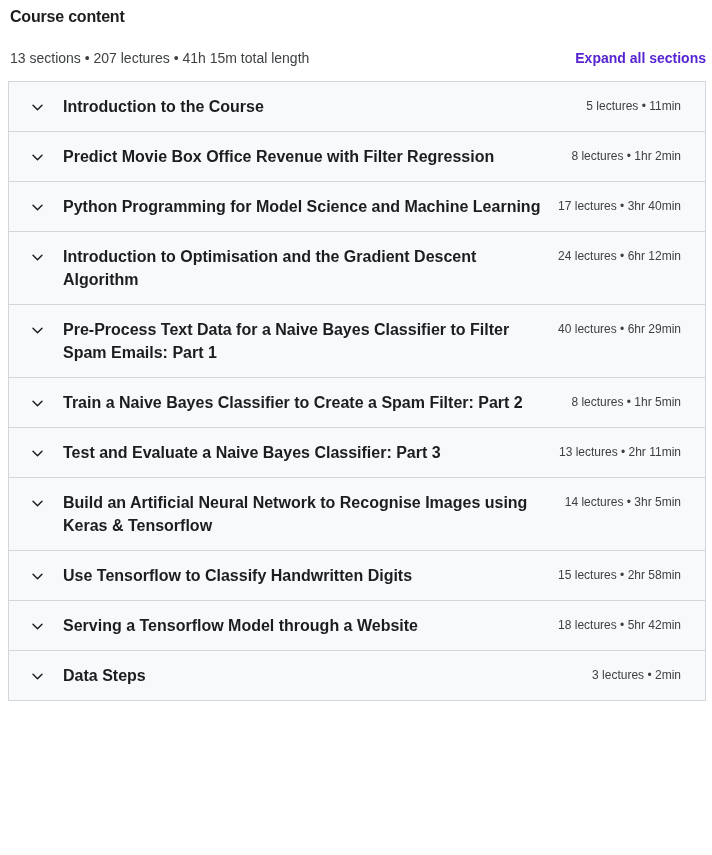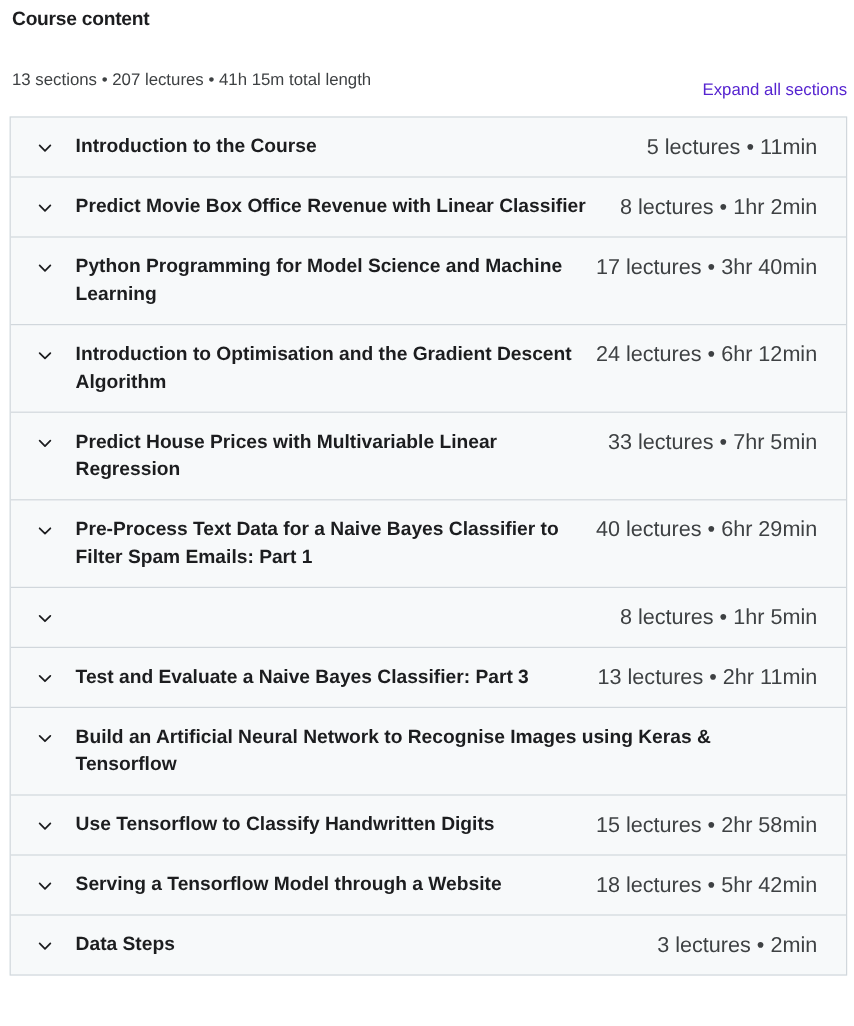--- a/index.html
+++ b/index.html
@@ -30,37 +30,35 @@
   .meta-bar {
     display: flex;
     justify-content: space-between;
     align-items: center;
     margin: 24px 0 15px;
     font-size: 14px;
   }
   .summary { color: var(--muted); padding-left: 2px; }
   .expand-link {
     color: var(--accent);
-    font-weight: 400;
+    font-weight: 700;
     font-size: 14px;
     text-decoration: none;
     cursor: pointer;
-    margin-top: 16px;
   }
   .section-list {
     border: 1px solid var(--border);
     background: var(--row-bg);
   }
   .section-row {
     display: flex;
     align-items: flex-start;
     padding: 13px 24px 13px 22px;
     border-top: 1px solid var(--border);
     cursor: pointer;
-    justify-content: space-between;
   }
   .section-row:first-child { border-top: none; }
   .chevron {
     flex: none;
     width: 13px;
     height: 13px;
     margin-top: 6px;
     margin-right: 19px;
     color: var(--text);
   }
@@ -68,21 +66,21 @@
   .section-title {
     flex: 1;
     font-weight: 700;
     font-size: 16px;
     line-height: 23px;
     padding-right: 16px;
     color: var(--text);
   }
   .section-meta {
     flex: none;
-    font-size: 18px;
+    font-size: 12px;
     color: var(--muted);
     line-height: 23px;
     white-space: nowrap;
   }
 </style>
 </head>
 <body>
 
 <div class="wrap">
 
@@ -103,21 +101,21 @@
     <span class="section-title">Introduction to the Course</span>
     <span class="section-meta">5 lectures • 11min</span>
   </div>
 
   <div class="section-row">
     <span class="chevron">
       <svg viewBox="0 0 16 16" width="13" height="13" aria-hidden="true">
         <path d="M2.5 5.2 8 10.7 13.5 5.2" fill="none" stroke="currentColor" stroke-width="1.8" stroke-linecap="round" stroke-linejoin="round"></path>
       </svg>
     </span>
-    <span class="section-title">Predict Movie Box Office Revenue with Linear Classifier</span>
+    <span class="section-title">Predict Movie Box Office Revenue with Filter Regression</span>
     <span class="section-meta">8 lectures • 1hr 2min</span>
   </div>
 
   <div class="section-row">
     <span class="chevron">
       <svg viewBox="0 0 16 16" width="13" height="13" aria-hidden="true">
         <path d="M2.5 5.2 8 10.7 13.5 5.2" fill="none" stroke="currentColor" stroke-width="1.8" stroke-linecap="round" stroke-linejoin="round"></path>
       </svg>
     </span>
     <span class="section-title">Python Programming for Model Science and Machine Learning</span>
@@ -127,46 +125,38 @@
   <div class="section-row">
     <span class="chevron">
       <svg viewBox="0 0 16 16" width="13" height="13" aria-hidden="true">
         <path d="M2.5 5.2 8 10.7 13.5 5.2" fill="none" stroke="currentColor" stroke-width="1.8" stroke-linecap="round" stroke-linejoin="round"></path>
       </svg>
     </span>
     <span class="section-title">Introduction to Optimisation and the Gradient Descent Algorithm</span>
     <span class="section-meta">24 lectures • 6hr 12min</span>
   </div>
 
-  <div class="section-row">
-    <span class="chevron">
-      <svg viewBox="0 0 16 16" width="13" height="13" aria-hidden="true">
-        <path d="M2.5 5.2 8 10.7 13.5 5.2" fill="none" stroke="currentColor" stroke-width="1.8" stroke-linecap="round" stroke-linejoin="round"></path>
-      </svg>
-    </span>
-    <span class="section-title">Predict House Prices with Multivariable Linear Regression</span>
-    <span class="section-meta">33 lectures • 7hr 5min</span>
-  </div>
 
   <div class="section-row">
     <span class="chevron">
       <svg viewBox="0 0 16 16" width="13" height="13" aria-hidden="true">
         <path d="M2.5 5.2 8 10.7 13.5 5.2" fill="none" stroke="currentColor" stroke-width="1.8" stroke-linecap="round" stroke-linejoin="round"></path>
       </svg>
     </span>
     <span class="section-title">Pre-Process Text Data for a Naive Bayes Classifier to Filter Spam Emails: Part 1</span>
     <span class="section-meta">40 lectures • 6hr 29min</span>
   </div>
 
   <div class="section-row">
     <span class="chevron">
       <svg viewBox="0 0 16 16" width="13" height="13" aria-hidden="true">
         <path d="M2.5 5.2 8 10.7 13.5 5.2" fill="none" stroke="currentColor" stroke-width="1.8" stroke-linecap="round" stroke-linejoin="round"></path>
       </svg>
     </span>
+    <span class="section-title">Train a Naive Bayes Classifier to Create a Spam Filter: Part 2</span>
     <span class="section-meta">8 lectures • 1hr 5min</span>
   </div>
 
   <div class="section-row">
     <span class="chevron">
       <svg viewBox="0 0 16 16" width="13" height="13" aria-hidden="true">
         <path d="M2.5 5.2 8 10.7 13.5 5.2" fill="none" stroke="currentColor" stroke-width="1.8" stroke-linecap="round" stroke-linejoin="round"></path>
       </svg>
     </span>
     <span class="section-title">Test and Evaluate a Naive Bayes Classifier: Part 3</span>
@@ -174,20 +164,21 @@
   </div>
 
 
   <div class="section-row">
     <span class="chevron">
       <svg viewBox="0 0 16 16" width="13" height="13" aria-hidden="true">
         <path d="M2.5 5.2 8 10.7 13.5 5.2" fill="none" stroke="currentColor" stroke-width="1.8" stroke-linecap="round" stroke-linejoin="round"></path>
       </svg>
     </span>
     <span class="section-title">Build an Artificial Neural Network to Recognise Images using Keras &amp; Tensorflow</span>
+    <span class="section-meta">14 lectures • 3hr 5min</span>
   </div>
 
   <div class="section-row">
     <span class="chevron">
       <svg viewBox="0 0 16 16" width="13" height="13" aria-hidden="true">
         <path d="M2.5 5.2 8 10.7 13.5 5.2" fill="none" stroke="currentColor" stroke-width="1.8" stroke-linecap="round" stroke-linejoin="round"></path>
       </svg>
     </span>
     <span class="section-title">Use Tensorflow to Classify Handwritten Digits</span>
     <span class="section-meta">15 lectures • 2hr 58min</span>

